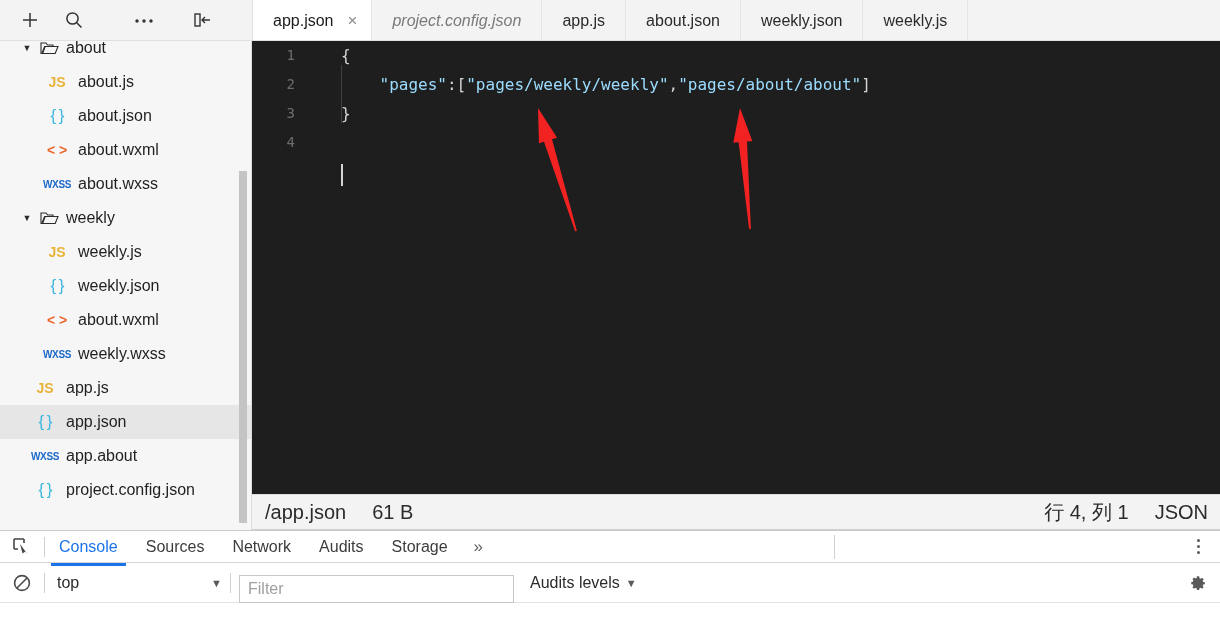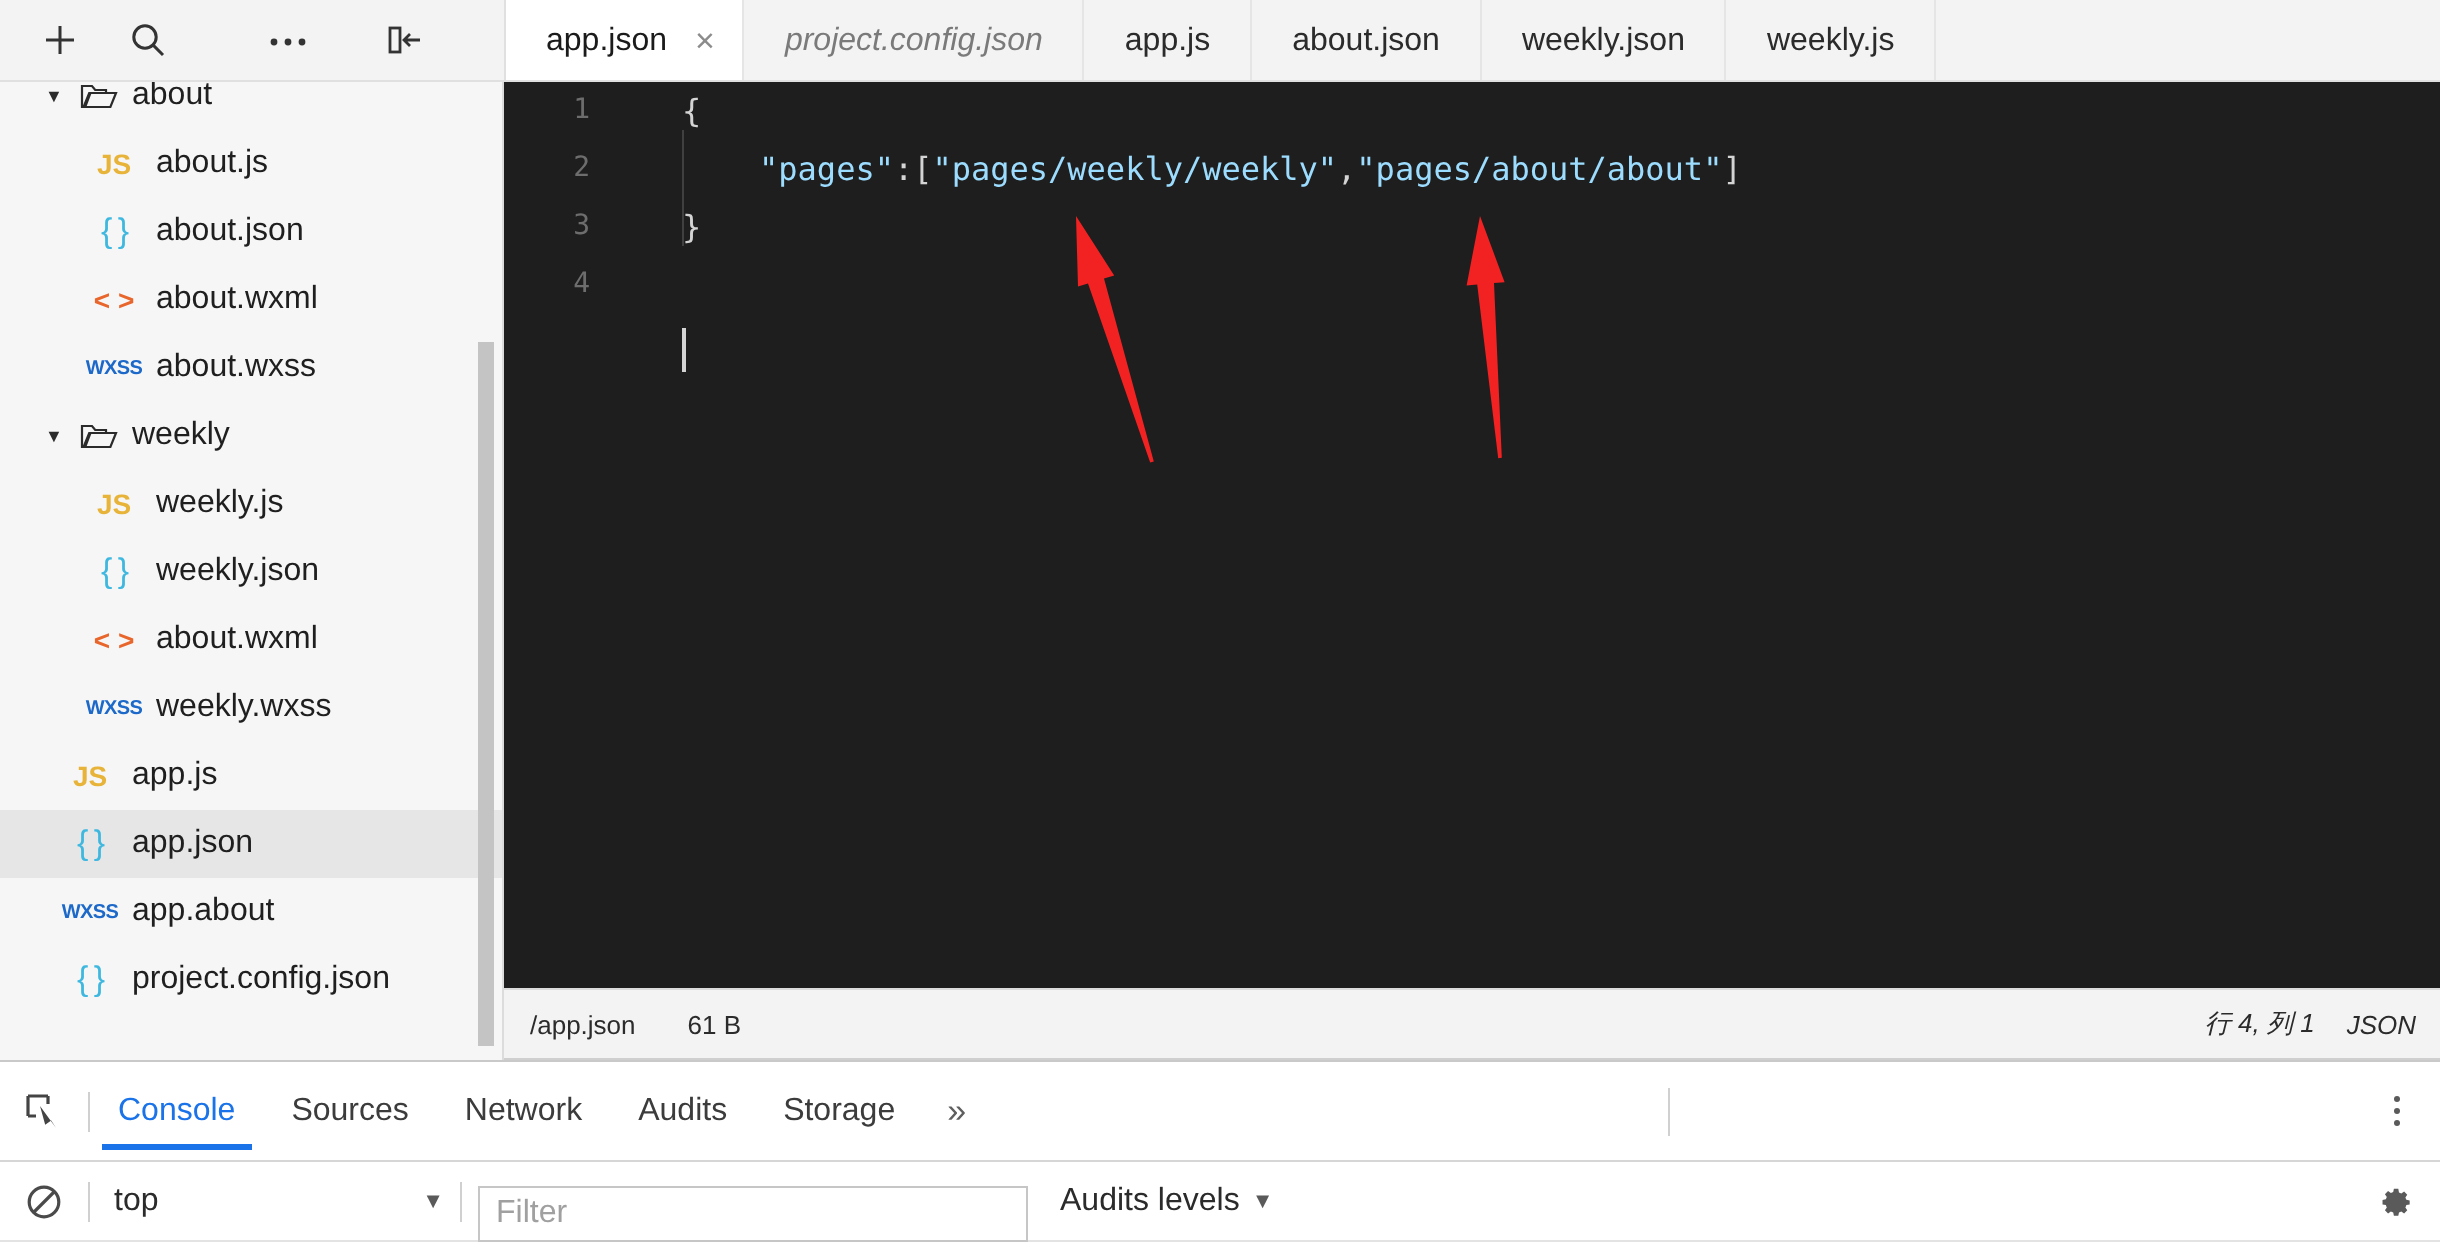--- a/index.html
+++ b/index.html
@@ -146,35 +146,35 @@
   .arrow-layer { position: absolute; left: 0; top: 0; width: 100%; height: 100%; pointer-events: none; }
 
   
   .statusbar {
     position: absolute; left: 252px; top: 494px;
     width: 968px; height: 36px;
     background: #f3f3f3;
     border-top: 1px solid #dcdcdc;
     border-bottom: 1px solid #cfcfcf;
     display: flex; align-items: center;
-    font-size: 13px; color: #2b2b2b;
+    font-size: 20px; color: #2b2b2b;
   }
   .sb-left { display: flex; align-items: center; padding-left: 13px; gap: 26px; }
-  .sb-right { margin-left: auto; display: flex; align-items: center; gap: 16px; padding-right: 12px; font-style: italic; }
+  .sb-right { margin-left: auto; display: flex; align-items: center; gap: 26px; padding-right: 12px; }
 
   
   .devtools {
     position: absolute; left: 0; top: 530px;
     width: 1220px; height: 92px;
     background: #ffffff;
     border-top: 1px solid #c9c9c9;
   }
   .dt-tabbar {
     position: relative;
-    height: 50px;
+    height: 32px;
     display: flex; align-items: center;
     border-bottom: 1px solid #d6d6d6;
     background: #ffffff;
   }
   .dt-inspect {
     width: 44px; height: 38px;
     display: flex; align-items: center; justify-content: center;
     cursor: pointer;
   }
   .dt-sep { width: 1px; height: 20px; background: #d0d0d0; }

